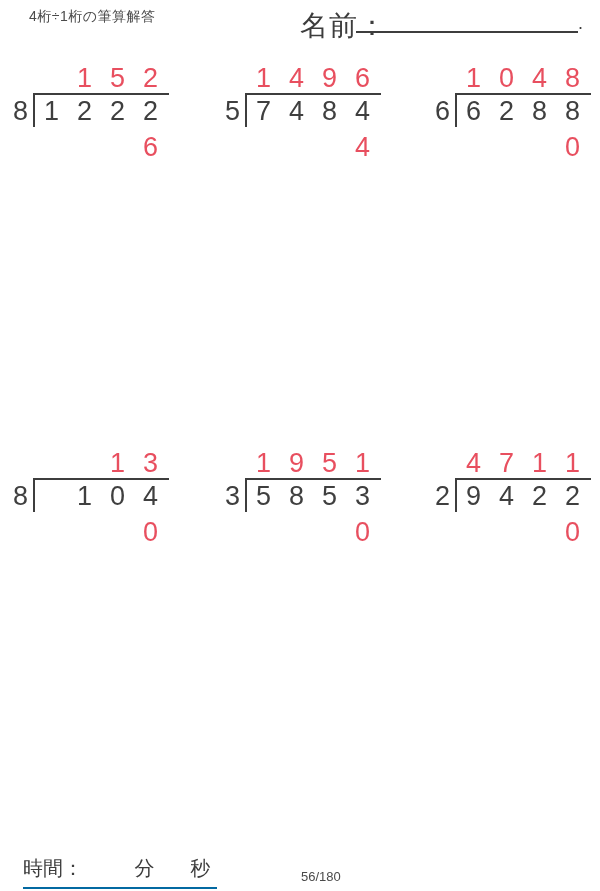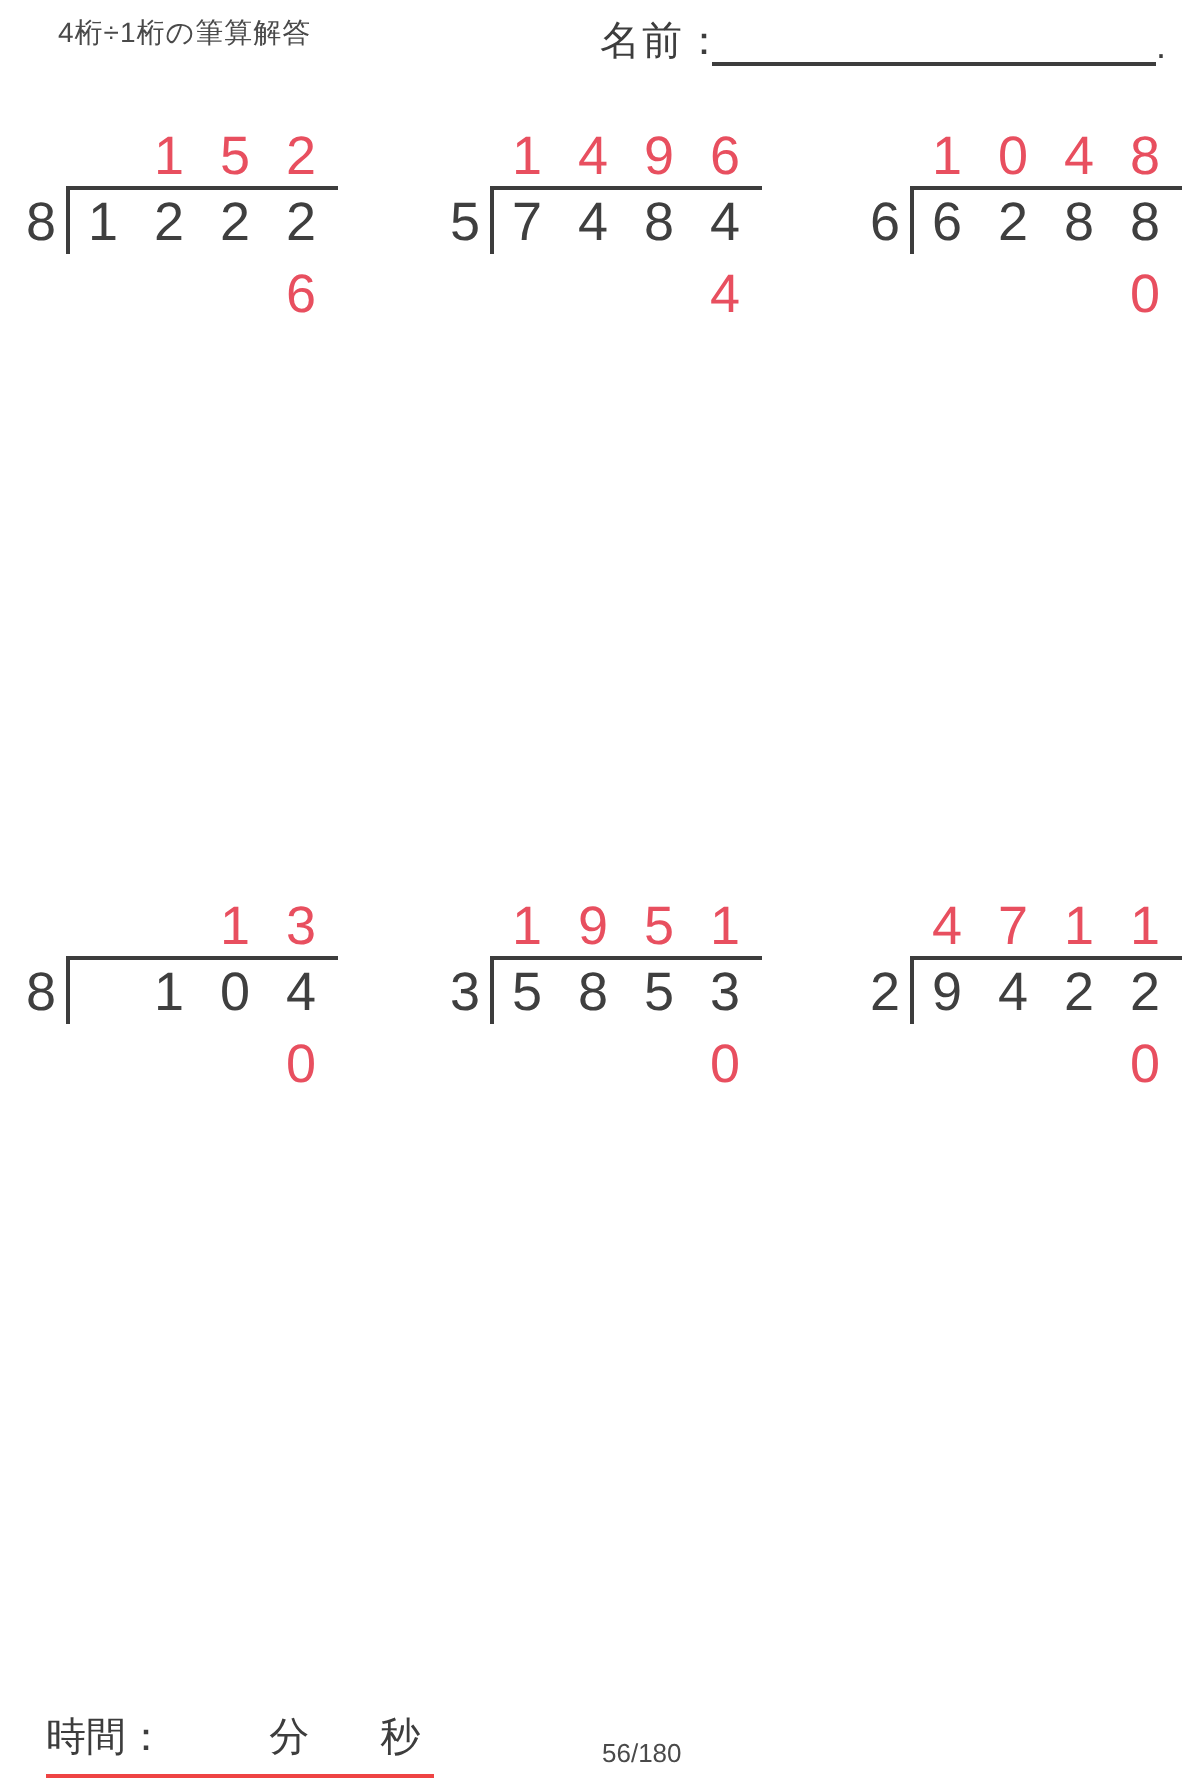--- a/index.html
+++ b/index.html
@@ -21,21 +21,21 @@
     left: 29px;
     top: 8px;
     font-size: 14px;
     color: #4a4a4a;
     letter-spacing: 0.5px;
   }
   .name-label {
     position: absolute;
     left: 300px;
     top: 7px;
-    font-size: 20px;
+    font-size: 28px;
     color: #3d3d3d;
     letter-spacing: 1px;
   }
   .name-line {
     position: absolute;
     left: 356px;
     top: 31px;
     width: 222px;
     height: 0;
     border-top: 2px solid #3d3d3d;
@@ -97,21 +97,21 @@
   .d-row .cell { line-height: 32px; }
   .r-row .cell { line-height: 28px; }
   .red { color: #e84f5f; }
 
   
   .time-line {
     position: absolute;
     left: 23px;
     top: 855px;
     width: 194px;
-    border-bottom: 2px solid #ef4444;
+    border-bottom: 2px solid #0369a1;
     padding-bottom: 5px;
     font-size: 20px;
     color: #3d3d3d;
     white-space: nowrap;
   }
   .minutes-label { margin-left: 46px; }
   .seconds-label { margin-left: 30px; }
   .page-number {
     position: absolute;
     left: 276px;

